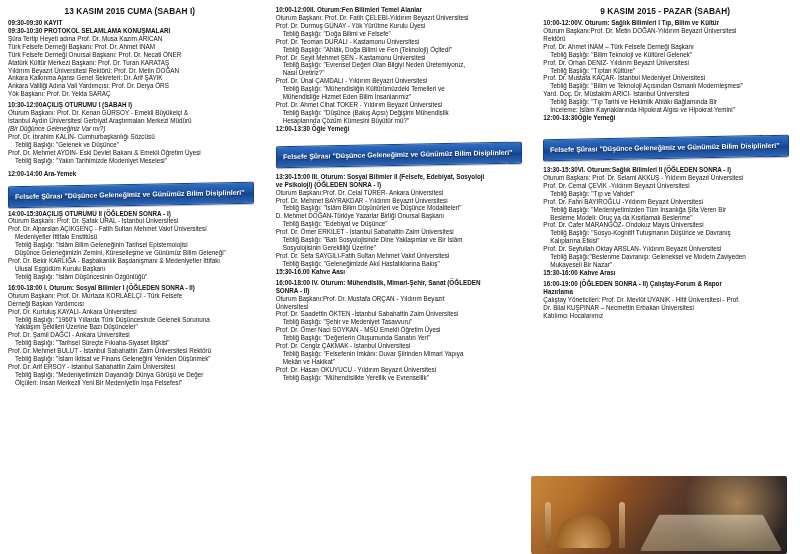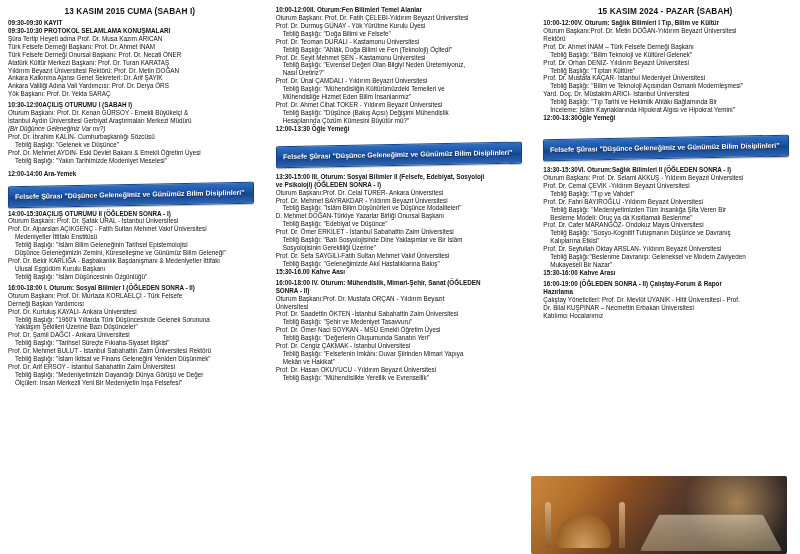--- a/index.html
+++ b/index.html
@@ -253,21 +253,21 @@
       <div class="line ind1">Tebliğ Başlığı: "Değerlerin Oluşumunda Sanatın Yeri"</div>
       <div class="line">Prof. Dr. Cengiz ÇAKMAK - İstanbul Üniversitesi</div>
       <div class="line ind1">Tebliğ Başlığı: "Felsefenin İmkânı: Duvar Şiirinden Mimari Yapıya</div>
       <div class="line ind1">Mekân ve Hakikat"</div>
       <div class="line">Prof. Dr. Hasan OKUYUCU - Yıldırım Beyazıt Üniversitesi</div>
       <div class="line ind1">Tebliğ Başlığı: "Mühendislikte Yerellik ve Evrensellik"</div>
     </div>
   </div>
 
   <div class="col">
-    <div class="day-title">15 KASIM 2024 - PAZAR (SABAH)</div>
+    <div class="day-title">9 KASIM 2015 - PAZAR (SABAH)</div>
 
     <div>
       <div class="line b">10:00-12:00V. Oturum: Sağlık Bilimleri I  Tıp, Bilim ve Kültür</div>
       <div class="line">Oturum Başkanı:Prof. Dr. Metin DOĞAN-Yıldırım Beyazıt Üniversitesi</div>
       <div class="line">Rektörü</div>
       <div class="line">Prof. Dr. Ahmet İNAM – Türk Felsefe Derneği Başkanı</div>
       <div class="line ind1">Tebliğ Başlığı: "Bilim Teknoloji ve Kültürel Gelenek"</div>
       <div class="line">Prof. Dr. Orhan DENİZ- Yıldırım Beyazıt Üniversitesi</div>
       <div class="line ind1">Tebliğ Başlığı: "Tıptan Kültüre"</div>
       <div class="line">Prof. Dr. Mustafa KAÇAR- İstanbul Medeniyet Üniversitesi</div>

